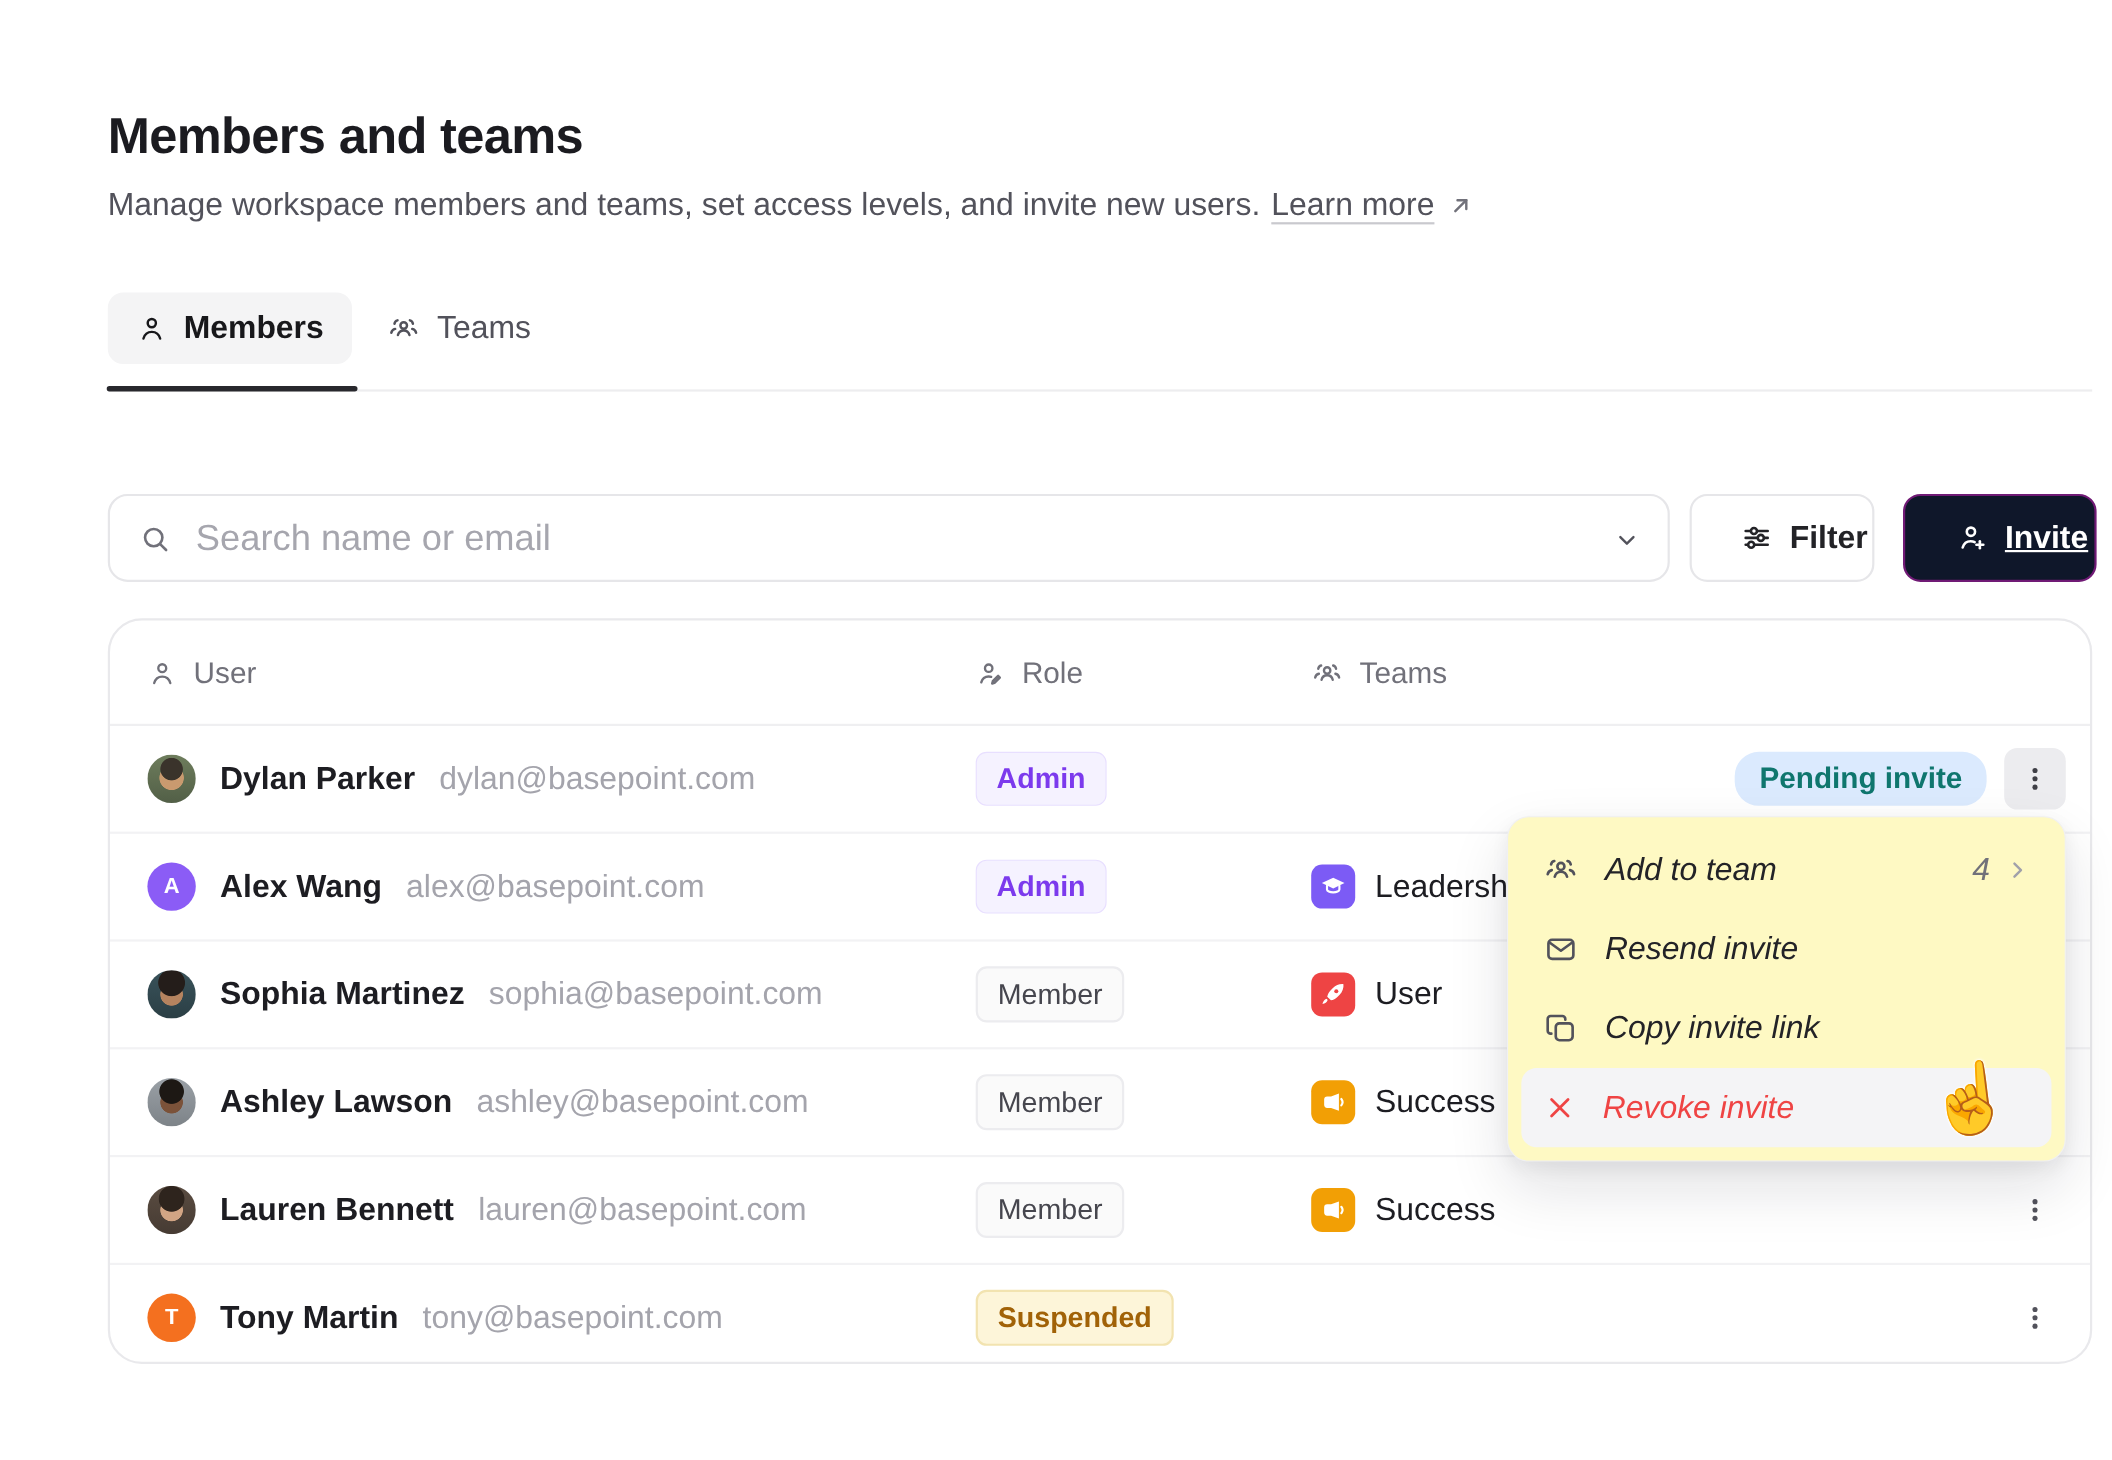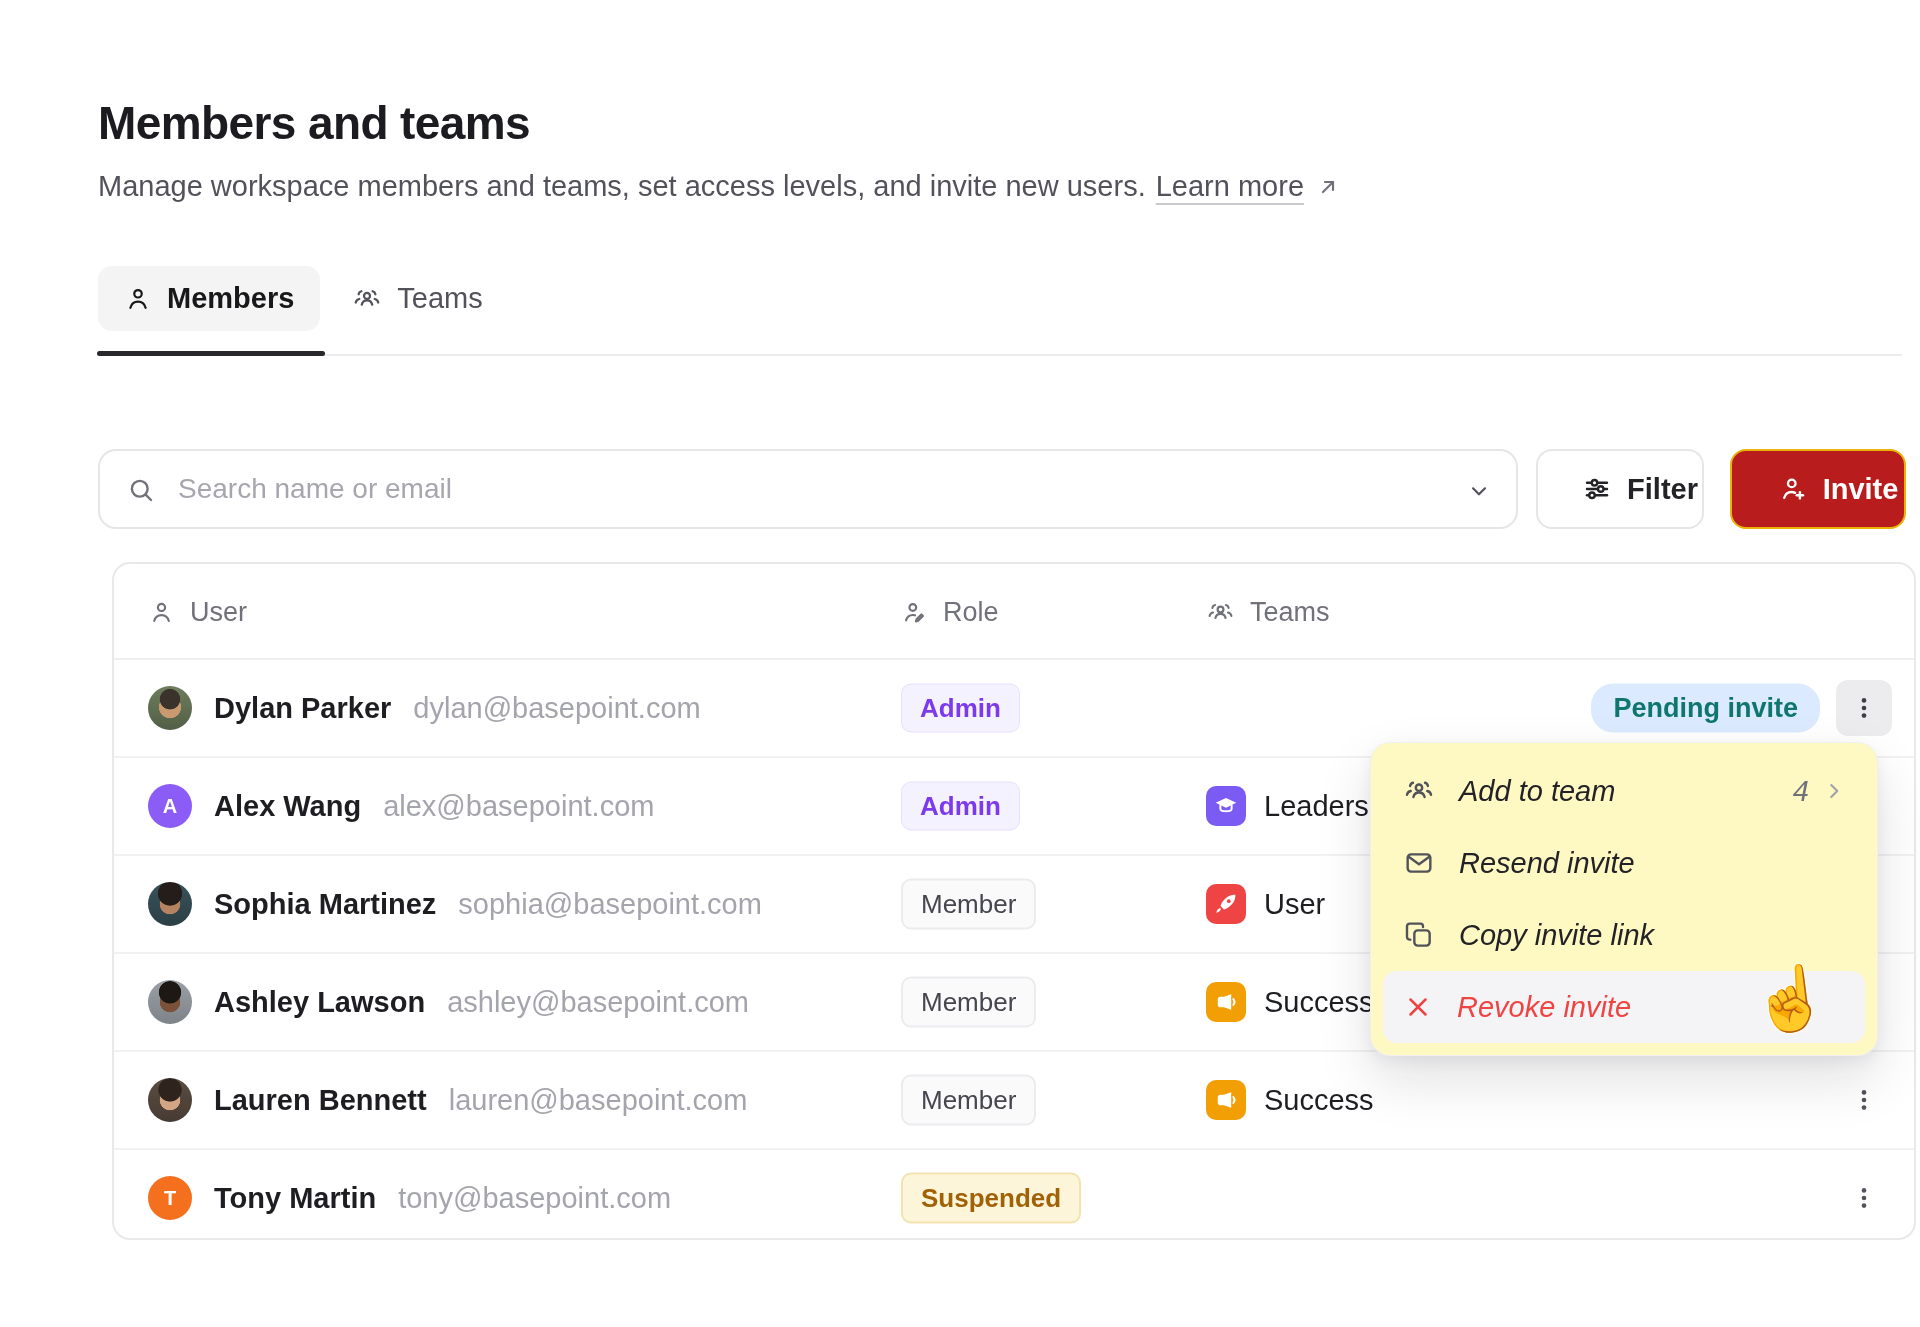--- a/index.html
+++ b/index.html
@@ -21,29 +21,29 @@
   .tab { display:flex; align-items:center; gap:15px; padding:16px 26px; border-radius:14px; font-size:29px; cursor:pointer; }
   .tab.active { background:#f4f4f5; color:#18181b; font-weight:700; }
   .tab.inactive { color:#52525b; padding-left:14px; }
   .tab .ticon { color:inherit; }
   .tabs-divider { position:absolute; left:58px; width:1804px; top:354px; height:2px; background:#ededef; }
   .tabs-underline { position:absolute; left:57px; top:351px; width:228px; height:5px; background:#28282d; border-radius:3px; }
 
   
   .search-wrap { position:absolute; left:58px; top:449px; width:1420px; height:80px; border:2px solid #e6e6e9; border-radius:18px; background:#fff; }
   .search-wrap .s-icon { position:absolute; left:26px; top:24px; color:#71717a; }
-  .search-input { position:absolute; left:78px; top:2px; width:1290px; height:72px; border:none; outline:none; font-size:28px; font-family:"Liberation Sans", sans-serif; color:#18181b; background:transparent; }
+  .search-input { position:absolute; left:78px; top:2px; width:1290px; height:72px; border:none; outline:none; font-size:33px; font-family:"Liberation Sans", sans-serif; color:#18181b; background:transparent; }
   .search-input::placeholder { color:#a6a6ae; }
   .search-chevron { position:absolute; right:24px; top:27px; color:#52525b; }
   .btn { position:absolute; top:449px; height:80px; display:flex; align-items:center; justify-content:center; gap:15px; border-radius:16px; font-size:29px; font-weight:700; cursor:pointer;padding-left:40px; }
   .btn-filter { left:1496px; width:168px; background:#fff; border:2px solid #e6e6e9; color:#232327; }
-  .btn-invite { left:1690px; width:176px; background:#b91c1c; border:2px solid #eab308; color:#fff; }
+  .btn-invite { left:1690px; width:176px; background:#0f172a; border:2px solid #701a75; color:#fff;text-decoration:underline; }
 
   
-  .card { position:absolute; left:72px; top:562px; width:1804px; height:678px; border:2px solid #e9e9ec; border-radius:18px; background:#fff; overflow:visible; }
+  .card { position:absolute; left:58px; top:562px; width:1804px; height:678px; border:2px solid #e9e9ec; border-radius:31px; background:#fff; overflow:visible; }
   .thead { position:absolute; left:0; top:0; width:100%; height:96px; border-bottom:2px solid #efeff1; color:#71717a; font-size:27px; }
   .th { position:absolute; top:0; height:96px; display:flex; align-items:center; gap:15px; }
   .th-user { left:34px; } .th-role { left:787px; } .th-teams { left:1092px; }
   .row { position:absolute; left:0; width:100%; height:96px; }
   .rb { position:absolute; left:0; width:100%; height:2px; background:#f2f2f4; }
   .who { position:absolute; left:34px; top:0; height:96px; display:flex; align-items:center; gap:22px; }
   .avatar { width:44px; height:44px; border-radius:50%; flex:0 0 44px; }
   .avatar.init { display:flex; align-items:center; justify-content:center; color:#fff; font-size:20px; font-weight:700; }
   .av-alex { background:#8b5cf6; }
   .av-tony { background:#f4701f; }

